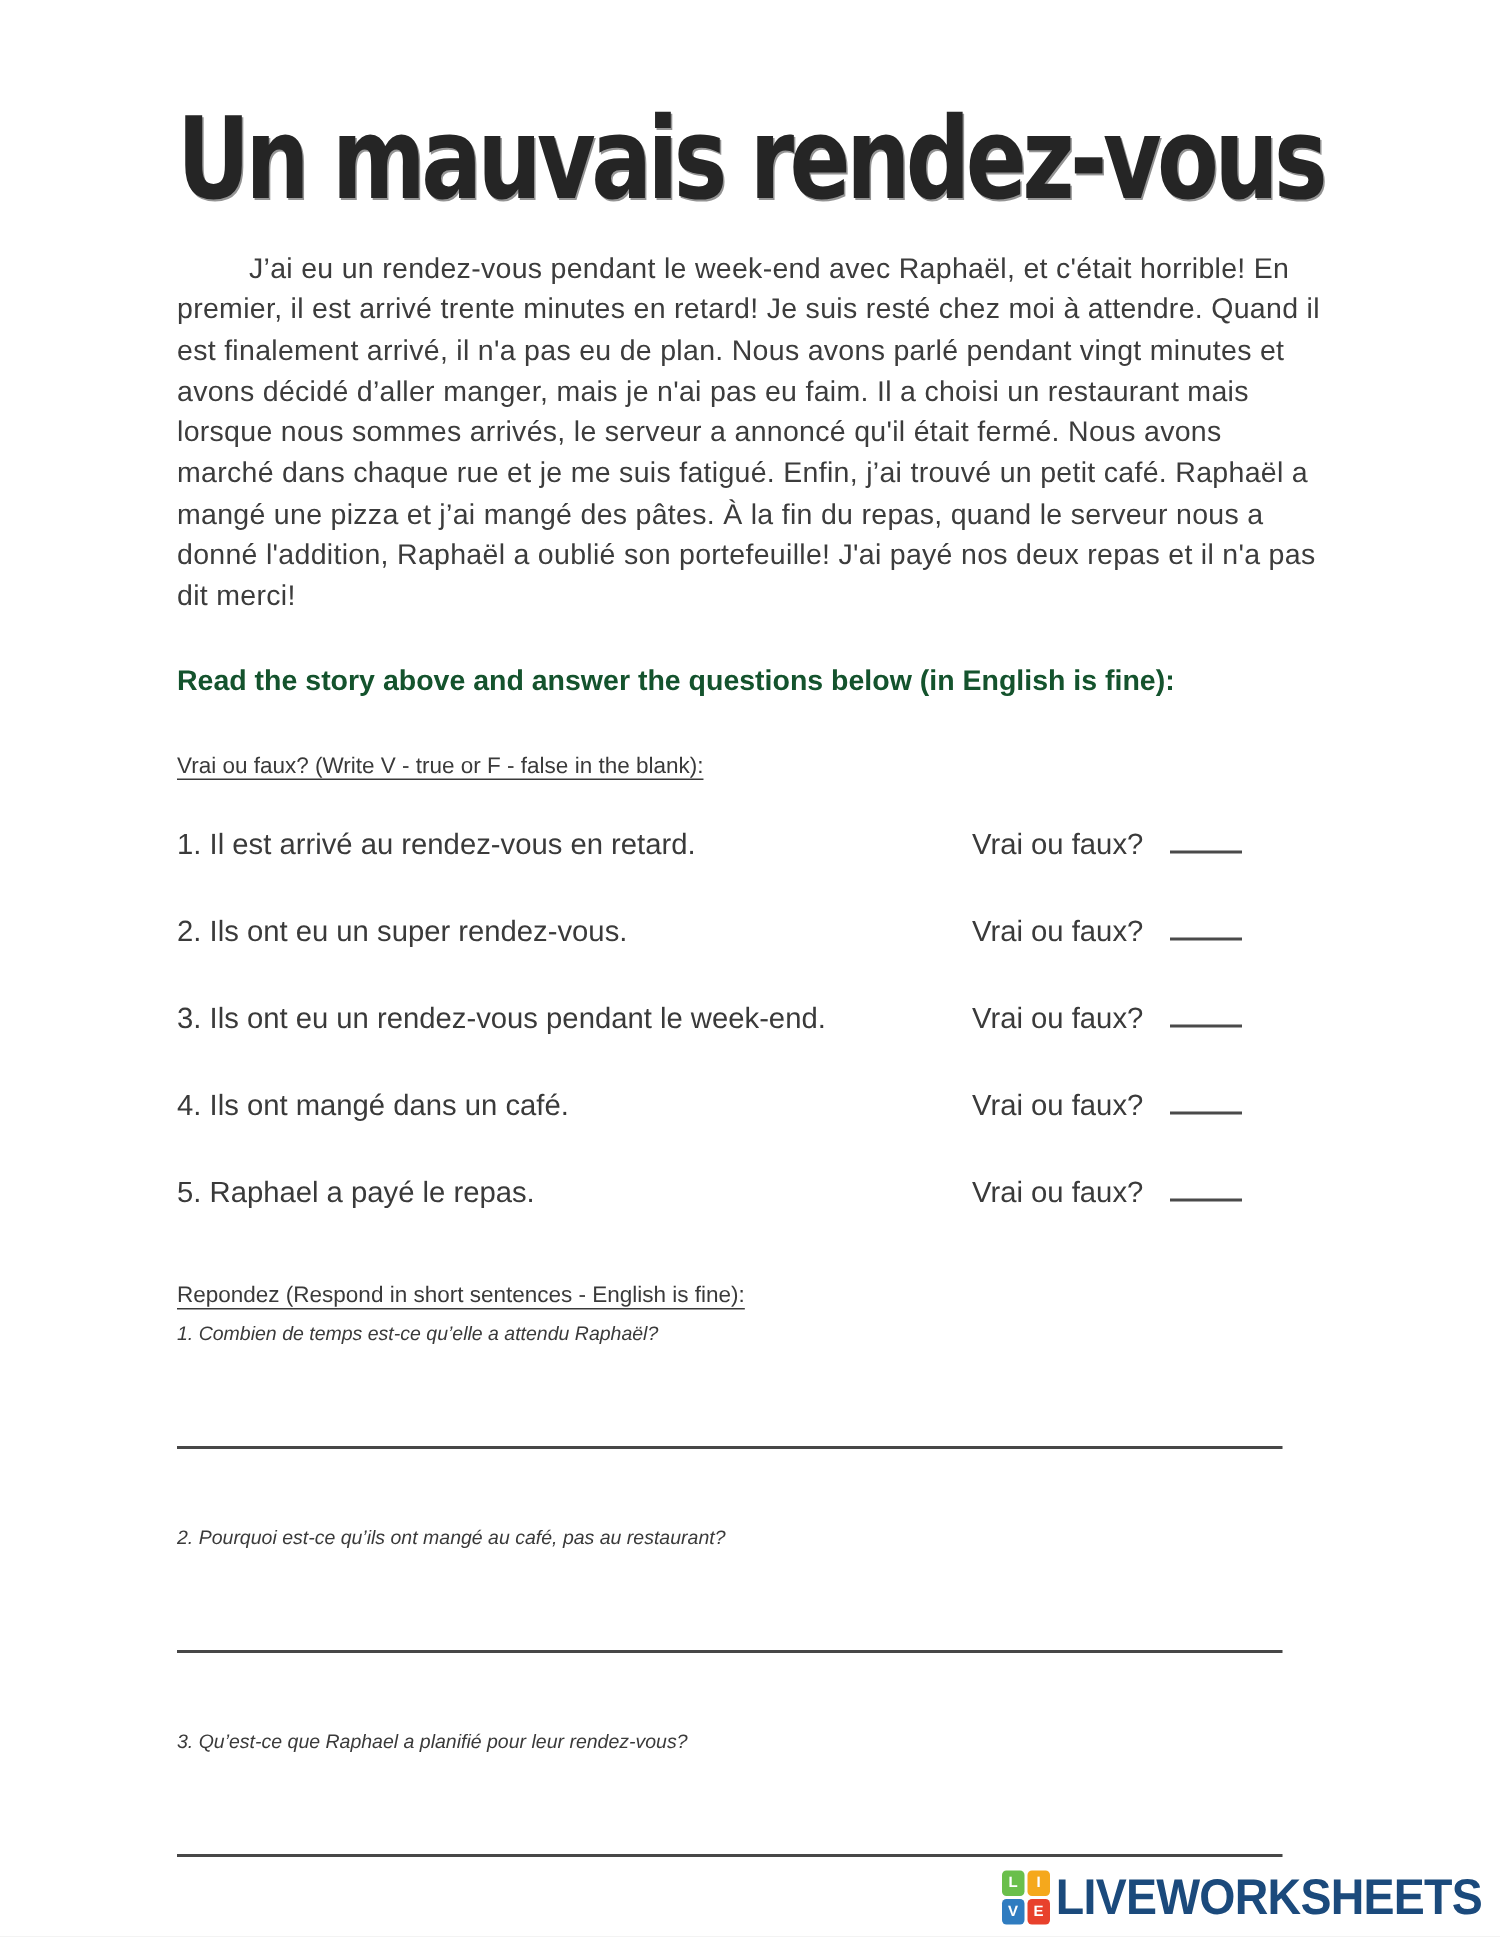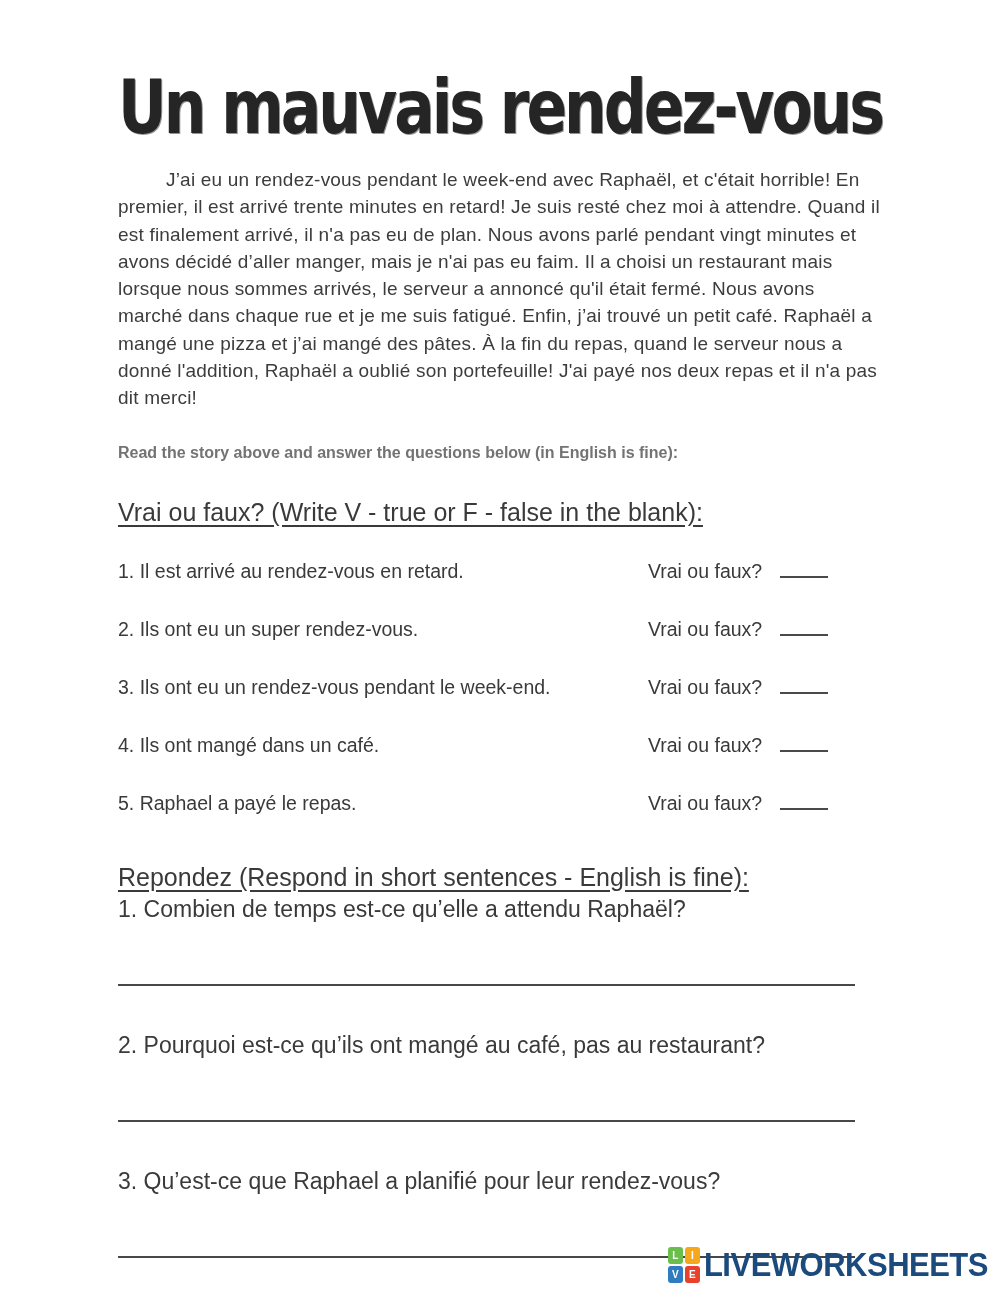--- a/index.html
+++ b/index.html
@@ -32,27 +32,27 @@
   }
   .story {
     font-size: 19px;
     line-height: 27.3px;
     text-indent: 48px;
     letter-spacing: 0.2px;
     color: #3c3c3c;
   }
   .instruction {
     margin-top: 32px;
-    font-size: 16px;
+    font-size: 19px;
     font-weight: bold;
-    color: #737373;
+    color: #14532d;
   }
   .section-header {
     margin-top: 36px;
-    font-size: 25px;
+    font-size: 15px;
     text-decoration: underline;
     text-underline-offset: 4px;
   }
   .vf-list { margin-top: 28px; }
   .vf-row {
     display: flex;
     align-items: baseline;
     margin-bottom: 28px;
     font-size: 19.5px;
     line-height: 27px;
@@ -63,22 +63,23 @@
   .vf-blank {
     display: inline-block;
     width: 48px;
     border-bottom: 2px solid #4a4a4a;
     height: 14px;
     margin-left: 12px;
     vertical-align: baseline;
   }
   .repondez { margin-top: 46px; }
   .rq {
-    font-size: 23px;
+    font-size: 13px;
     line-height: 34px;
+    font-style: italic;
   }
   .answer-line {
     width: 737px;
     border-bottom: 2px solid #474747;
     height: 0;
     margin-top: 58px;
     margin-bottom: 42px;
   }
   .footer {
     position: absolute;

